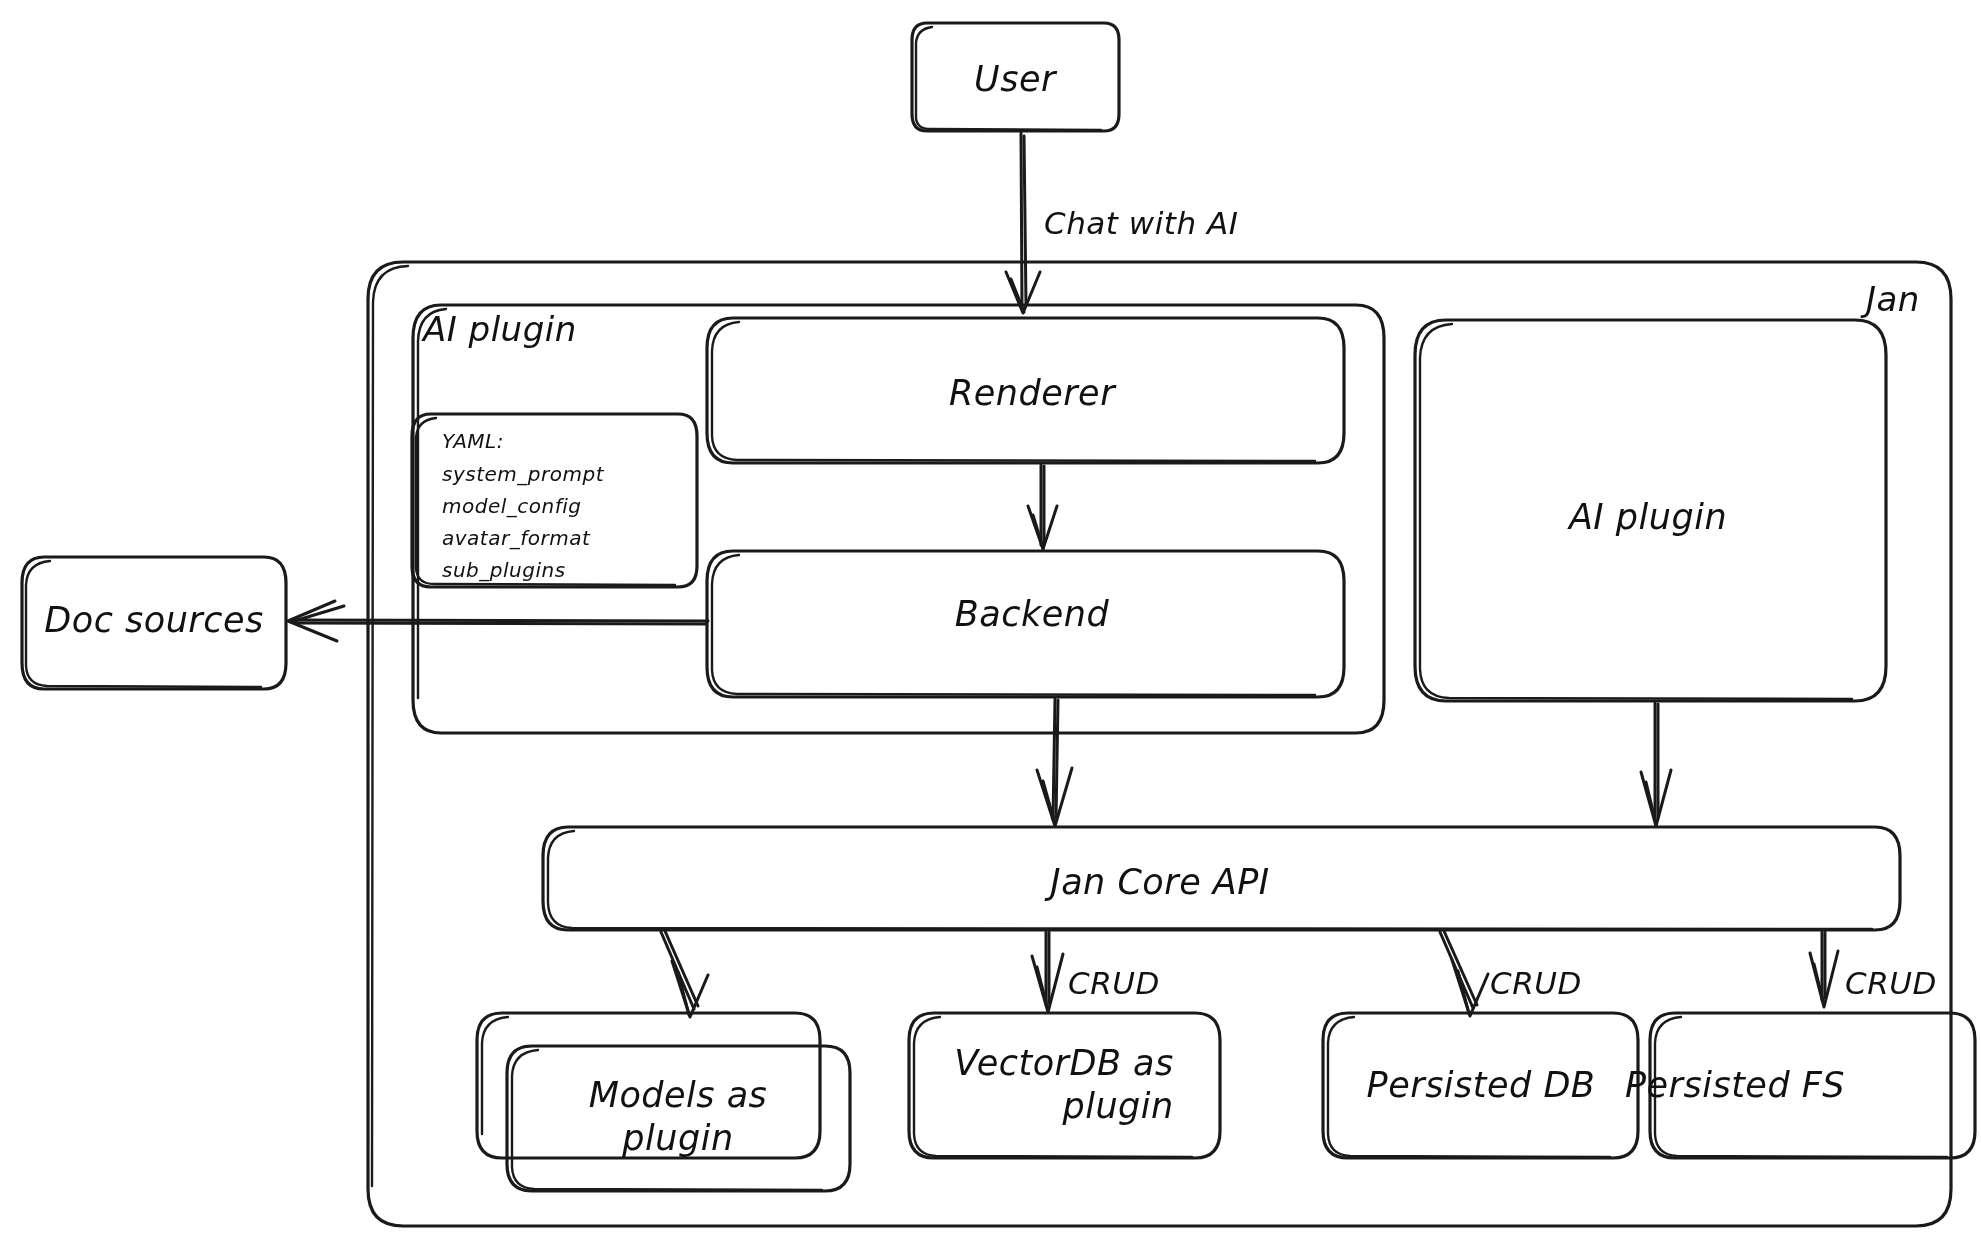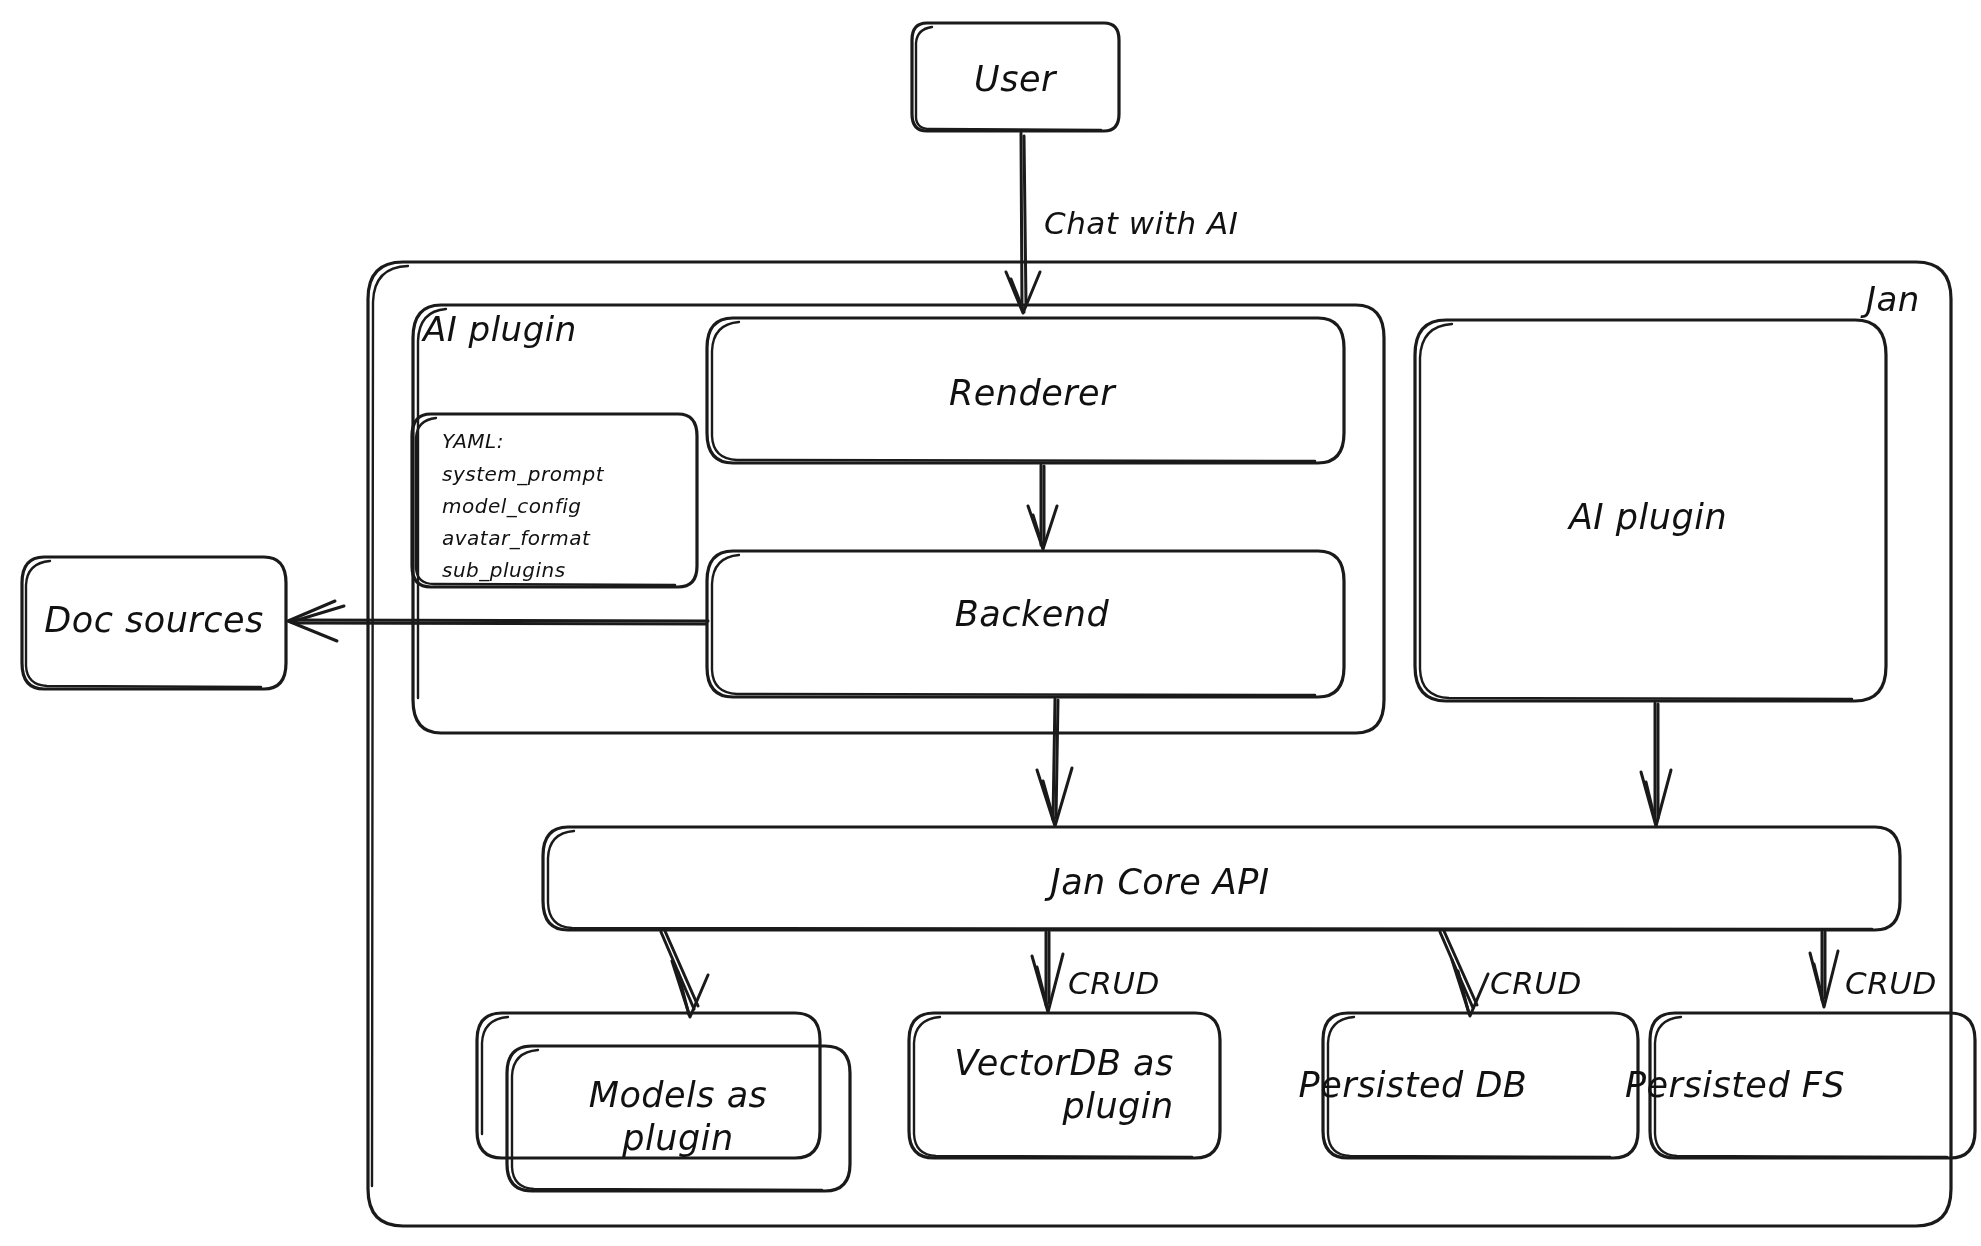--- a/index.html
+++ b/index.html
@@ -224,17 +224,17 @@
   <div class="lbl yaml-label" style="left:442px; top:556px;text-align:center;">sub_plugins</div>
 
   <div class="lbl edge-label" style="left:1068px; top:964px;">CRUD</div>
   <div class="lbl edge-label" style="left:1490px; top:964px;">CRUD</div>
   <div class="lbl edge-label" style="left:1845px; top:964px;">CRUD</div>
 
   <div class="lbl node-label two-line" style="left:678px; top:1117px;"><span>Models as</span><br><span>plugin</span></div>
 
   <div class="lbl node-label two-line" style="left:1064px; top:1085px;text-align:right;"><span>VectorDB as</span><br><span>plugin</span></div>
 
-  <div class="lbl node-label" style="left:1413px; top:1085px;">Persisted DB</div>
+  <div class="lbl node-label" style="left:1481px; top:1085px;">Persisted DB</div>
 
   <div class="lbl node-label" style="left:1735px; top:1085px;">Persisted FS</div>
 
 </div>
 
 </body></html>

